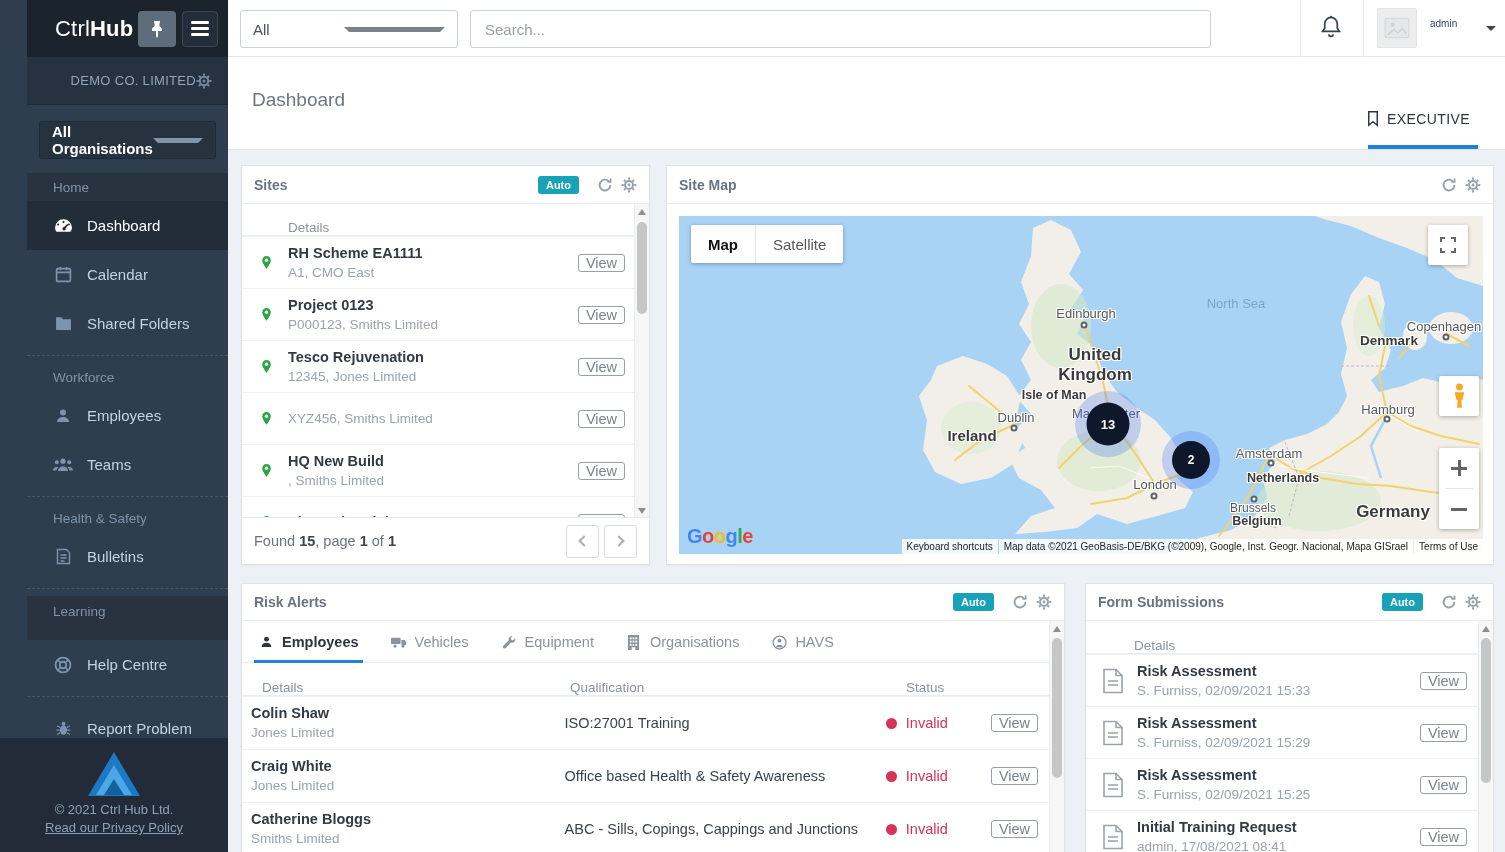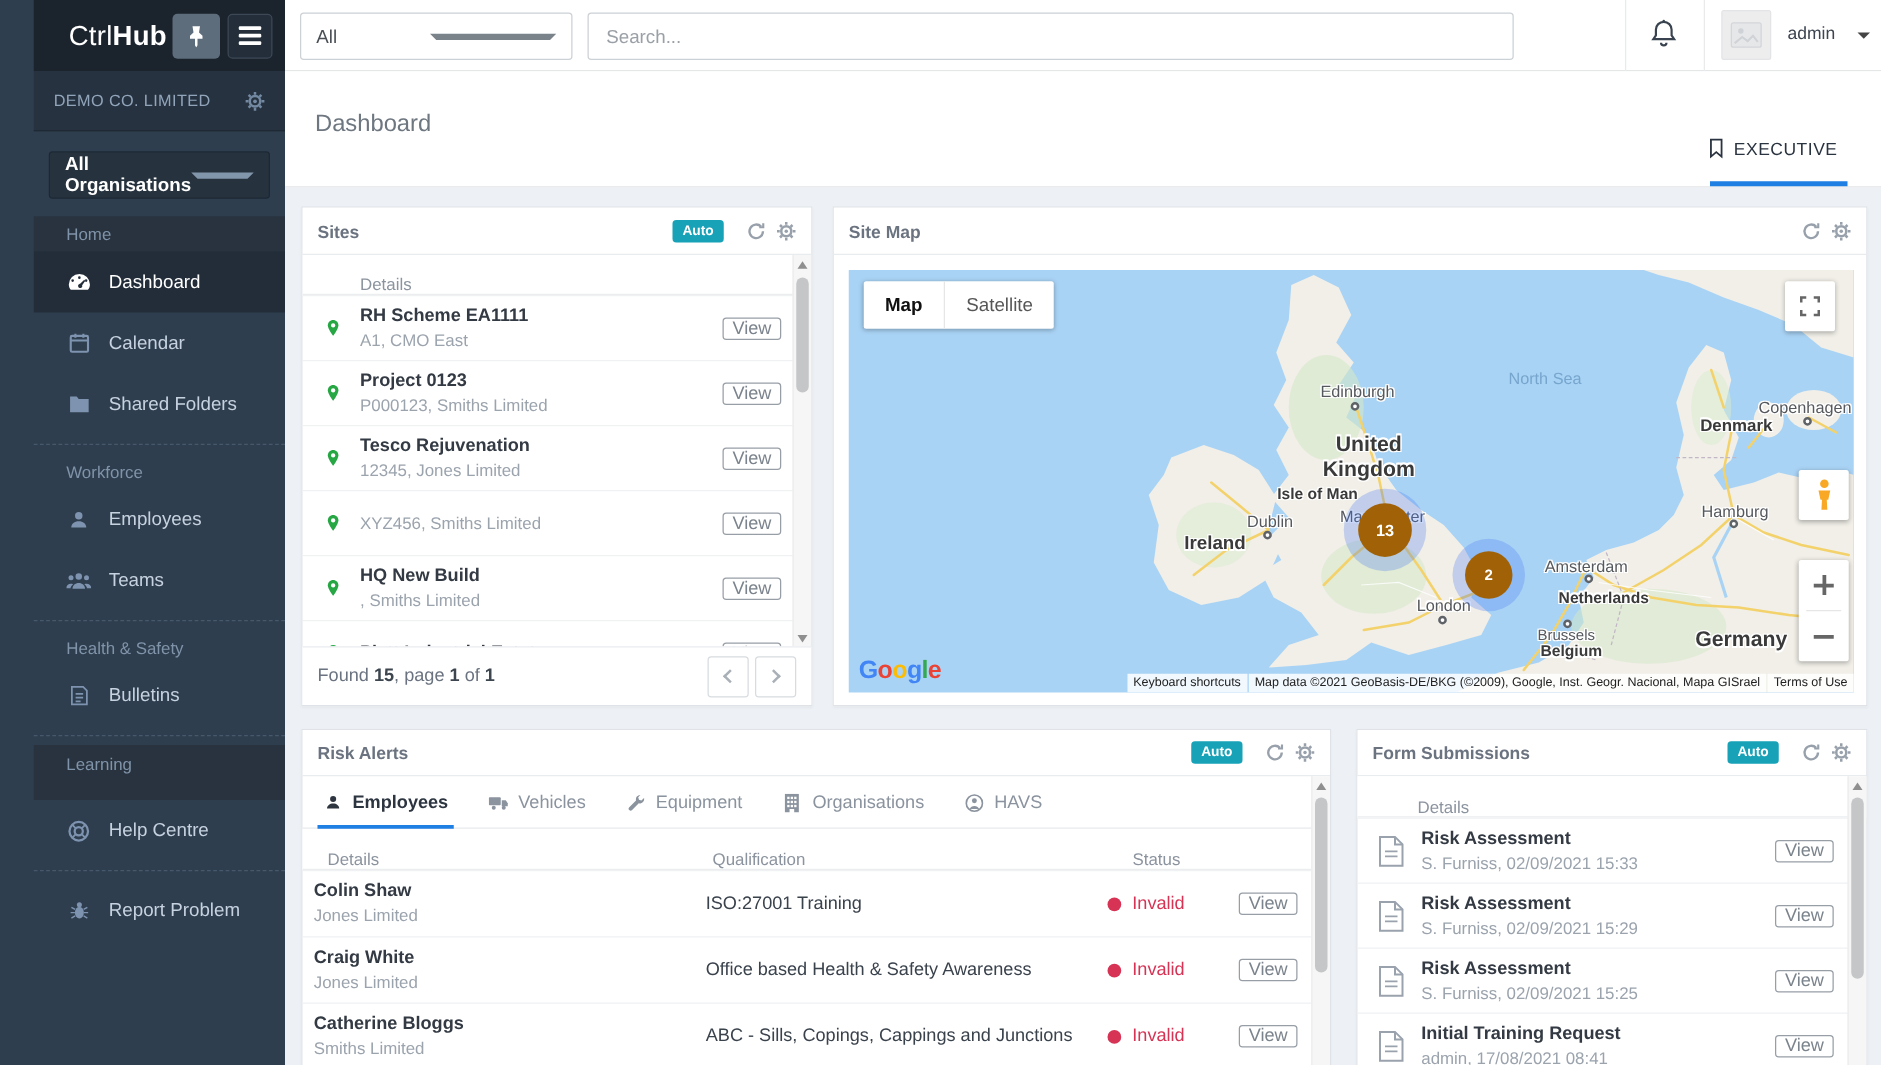--- a/index.html
+++ b/index.html
@@ -8,21 +8,21 @@
 
   
   .sidebar { position:absolute; left:0; top:0; width:228px; height:852px; background:#2f3e4e; overflow:hidden;padding-left:27px; }
   .logo-bar { height:57px; background:#1b232d; display:flex; align-items:center; padding:0 10px 0 28px; }
   .brand { color:#fff; font-size:22px; letter-spacing:.2px; flex:0 0 auto; }
   .brand b { font-weight:700; }
   .logo-spacer { flex:1; }
   .btn-pin { width:38px; height:36px; background:#5e6d7c; border-radius:4px; display:flex; align-items:center; justify-content:center; margin-right:6px; cursor:pointer; }
   .btn-burger { width:36px; height:36px; background:#232e3a; border:1px solid #3c4856; border-radius:4px; display:flex; flex-direction:column; align-items:center; justify-content:center; gap:3px; cursor:pointer; }
   .btn-burger i { display:block; width:18px; height:3px; background:#fff; border-radius:1px; }
-  .org-bar { height:48px; background:#26323f; border-bottom:1px solid #1e2935; display:flex; align-items:center; padding:0 16px; }
+  .org-bar { height:48px; background:#26323f; border-bottom:1px solid #1e2935; display:flex; align-items:center; padding:0 16px;text-align:right; }
   .org-name { color:#91a4ba; font-size:13px; letter-spacing:.3px; flex:1; }
   .org-gear { color:#7389a2; width:16px; height:16px; }
   .org-select { margin:16px 12px 14px 12px; height:38px; background:#26323e; border:1px solid #1d2834; border-radius:3px; display:flex; align-items:center; padding:0 12px; cursor:pointer; }
   .org-select span { color:#fff; font-size:15px; font-weight:700; flex:1; }
   .caret-down { width:0; height:0; border-left:5px solid transparent; border-right:5px solid transparent; border-top:5px solid #8296ab; }
   .nav-section-head { height:28px; display:flex; align-items:center; padding:0 26px; color:#7f93a9; font-size:13.5px; }
   .nav-section-head.dark { background:#29333f; }
   .nav-item { height:49px; display:flex; align-items:center; padding:0 14px 0 26px; color:#c6d2df; font-size:15px; cursor:pointer; }
   .nav-item .nico { width:20px; height:20px; margin-right:14px; color:#7d93af; display:flex; align-items:center; justify-content:center; }
   .nav-item.active { background:#222d39; color:#ffffff; }
@@ -40,21 +40,21 @@
   
   .topbar { position:absolute; left:228px; top:0; width:1277px; height:57px; background:#fff; border-bottom:1px solid #e4e6e8; }
   .filter-select { position:absolute; left:12px; top:10px; width:218px; height:38px; border:1px solid #ccd1d6; border-radius:3px; display:flex; align-items:center; padding:0 12px; cursor:pointer; background:#fff; }
   .filter-select span { flex:1; color:#4a5056; font-size:15px; }
   .filter-select .caret-down { border-top-color:#7a828a; }
   .search-input { position:absolute; left:242px; top:10px; width:741px; height:38px; border:1px solid #ccd1d6; border-radius:3px; padding:0 14px; font-size:15px; color:#333; font-family:"Liberation Sans",sans-serif; outline:none; }
   .search-input::placeholder { color:#9aa0a6; }
   .tb-divider { position:absolute; top:0; width:1px; height:57px; background:#e8eaec; }
   .bell-wrap { position:absolute; left:1090px; top:14px; width:28px; height:28px; color:#39434f; cursor:pointer; }
   .avatar { position:absolute; left:1149px; top:8px; width:40px; height:40px; background:#ededee; border:1px solid #e3e4e6; border-radius:2px; display:flex; align-items:center; justify-content:center; cursor:pointer; }
-  .admin-label { position:absolute; left:1202px; top:18px; font-size:14px; color:#3c4450; cursor:pointer; }
+  .admin-label { position:absolute; left:1202px; top:18px; font-size:10px; color:#3c4450; cursor:pointer; }
   .admin-caret { position:absolute; left:1258px; top:26px; width:0; height:0; border-left:5px solid transparent; border-right:5px solid transparent; border-top:5px solid #444; }
 
   
   .page-head { position:absolute; left:228px; top:57px; width:1277px; height:93px; background:#fff; border-bottom:1px solid #e3e5e8; }
   .page-title { position:absolute; left:24px; top:32px; font-size:19px; color:#6e7680; }
   .exec-tab { position:absolute; right:35px; top:53px; display:flex; align-items:center; gap:7px; color:#2a3340; font-size:14px; letter-spacing:.4px; cursor:pointer; }
   .exec-underline { position:absolute; right:27px; bottom:0; width:110px; height:4px; background:#1f7fe3; }
 
   
   .content { position:absolute; left:228px; top:150px; width:1277px; height:702px; background:#edf0f5; }
@@ -94,21 +94,21 @@
   .map-label { position:absolute; transform:translate(-50%,-50%); white-space:nowrap; font-size:13px; color:#55585c;
     text-shadow:1px 1px 0 #fff,-1px -1px 0 #fff,1px -1px 0 #fff,-1px 1px 0 #fff,0 1px 0 #fff,0 -1px 0 #fff; }
   .map-label.sea { color:#76a5cd; text-shadow:none; }
   .map-label.country-lg { font-weight:700; font-size:17px; color:#3a3a3a; }
   .map-label.country-md { font-weight:700; font-size:15px; color:#3a3a3a; }
   .map-label.country-sm { font-weight:700; font-size:12.5px; color:#3a3a3a; }
   .map-label.small { font-size:12px; }
   .uk-wrap { width:100px; white-space:normal; text-align:center; line-height:1.15; }
   .map-dot { position:absolute; width:7px; height:7px; border:2px solid #5f6368; background:#fff; border-radius:50%; transform:translate(-50%,-50%); }
   .cluster-halo { position:absolute; border-radius:50%; background:rgba(68,119,240,.28); transform:translate(-50%,-50%); }
-  .cluster { position:absolute; border-radius:50%; background:#a16207; color:#fff; font-weight:700; display:flex; align-items:center; justify-content:center; transform:translate(-50%,-50%); cursor:pointer; }
+  .cluster { position:absolute; border-radius:50%; background:#0f172a; color:#fff; font-weight:700; display:flex; align-items:center; justify-content:center; transform:translate(-50%,-50%); cursor:pointer; }
   .map-toggle { position:absolute; left:12px; top:9px; height:38px; display:flex; background:#fff; box-shadow:0 1px 4px rgba(0,0,0,.3); border-radius:2px; z-index:5; }
   .map-toggle .cell { padding:0 17px; display:flex; align-items:center; font-size:15px; color:#565656; cursor:pointer; }
   .map-toggle .cell.active { font-weight:700; color:#111; }
   .map-toggle .sep { width:1px; background:#e6e6e6; }
   .gm-btn { position:absolute; background:#fff; box-shadow:0 1px 4px rgba(0,0,0,.3); border-radius:2px; display:flex; align-items:center; justify-content:center; cursor:pointer; z-index:5; }
   .fullscreen-btn { left:749px; top:9px; width:40px; height:40px; }
   .pegman-btn { right:4px; top:160px; width:40px; height:40px; }
   .zoomctl { position:absolute; right:4px; top:232px; width:40px; height:81px; background:#fff; box-shadow:0 1px 4px rgba(0,0,0,.3); border-radius:2px; z-index:5; }
   .zoomctl .zbtn { height:40px; display:flex; align-items:center; justify-content:center; cursor:pointer; position:relative; }
   .zoomctl .zsep { height:1px; background:#e6e6e6; margin:0 6px; }
@@ -286,20 +286,29 @@
             <ellipse cx="8" cy="9.5" rx="3.4" ry="4.4" fill="currentColor"></ellipse>
             <circle cx="8" cy="3.6" r="1.9" fill="currentColor"></circle>
             <g stroke="currentColor" stroke-width="1.1" fill="none">
               <path d="M4.8 7 2 5.5M4.6 9.5H1.4M4.8 12 2 13.6M11.2 7 14 5.5M11.4 9.5h3.2M11.2 12l2.8 1.6"></path>
             </g>
           </svg>
       </span>
       <span>Report Problem</span>
     </div>
 
+    <div class="side-footer">
+      <div class="tri-logo">
+        <div class="tri t1"></div>
+          <div class="tri t2"></div>
+          <div class="tri t3"></div>
+      </div>
+      <div class="copyright">© 2021 Ctrl Hub Ltd.</div>
+      <div class="privacy">Read our Privacy Policy</div>
+    </div>
   </div>
 
   <div class="topbar">
     <div class="filter-select">
       <span>All</span>
       <span class="caret-down"></span>
     </div>
     <input class="search-input" type="text" placeholder="Search..." style="">
     <div class="tb-divider" style="left:1072px;"></div>
     <div class="bell-wrap">

